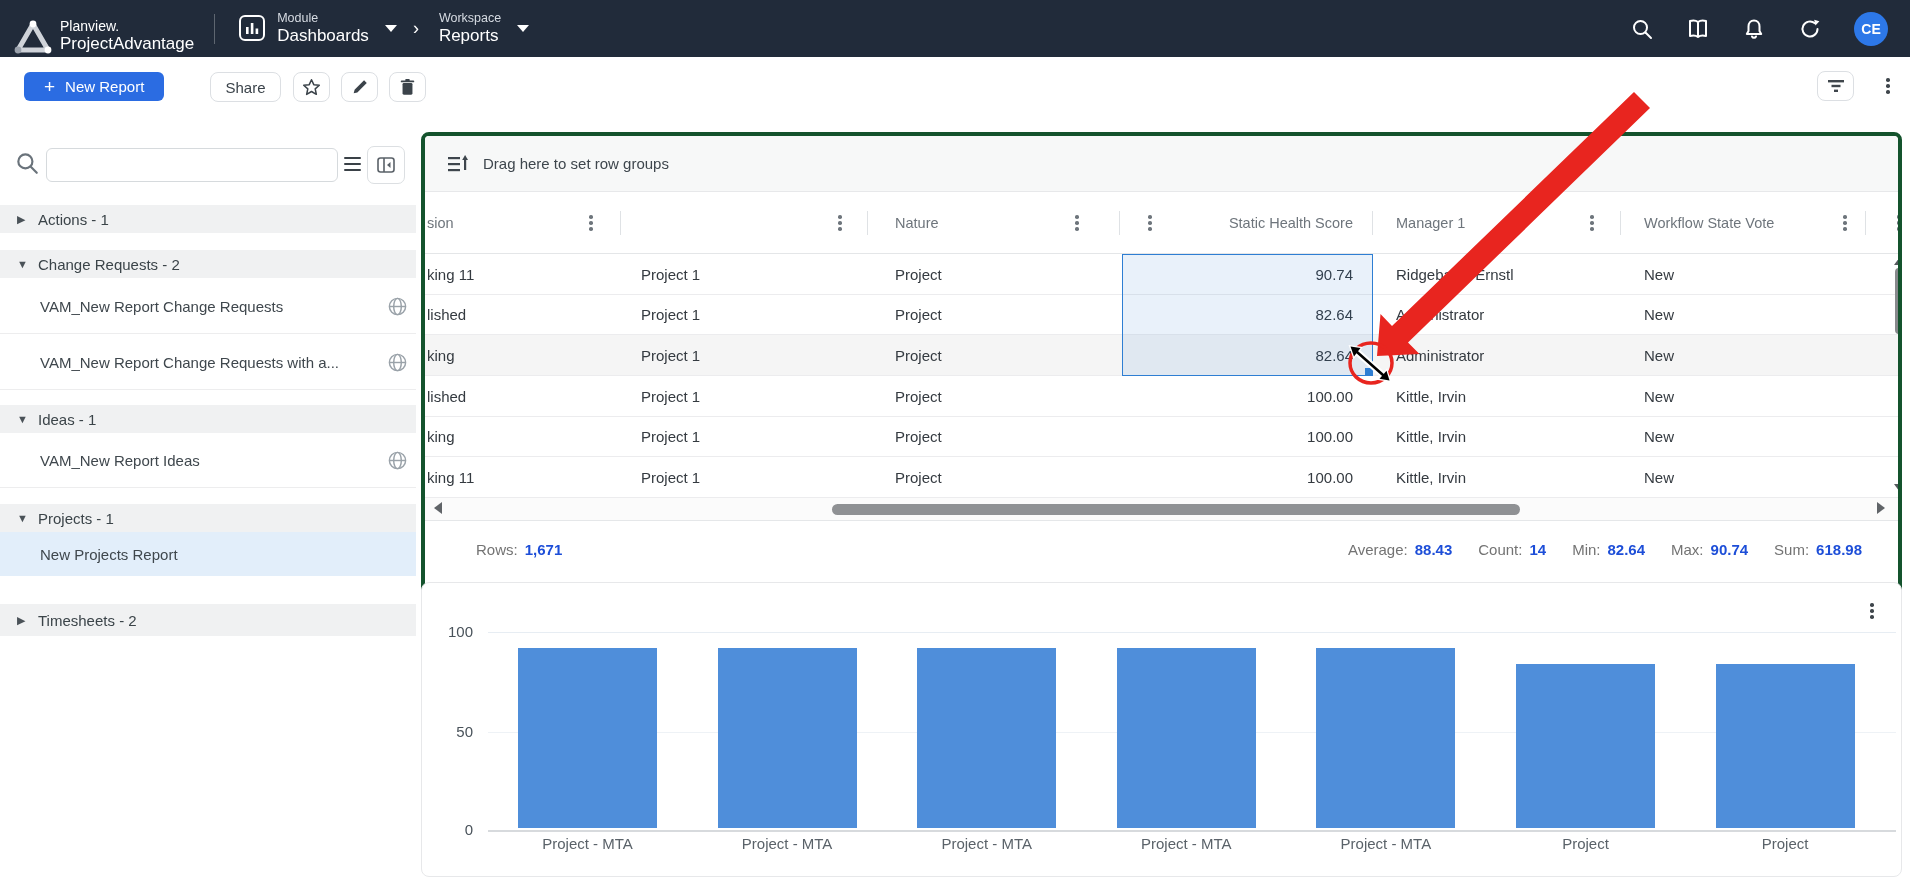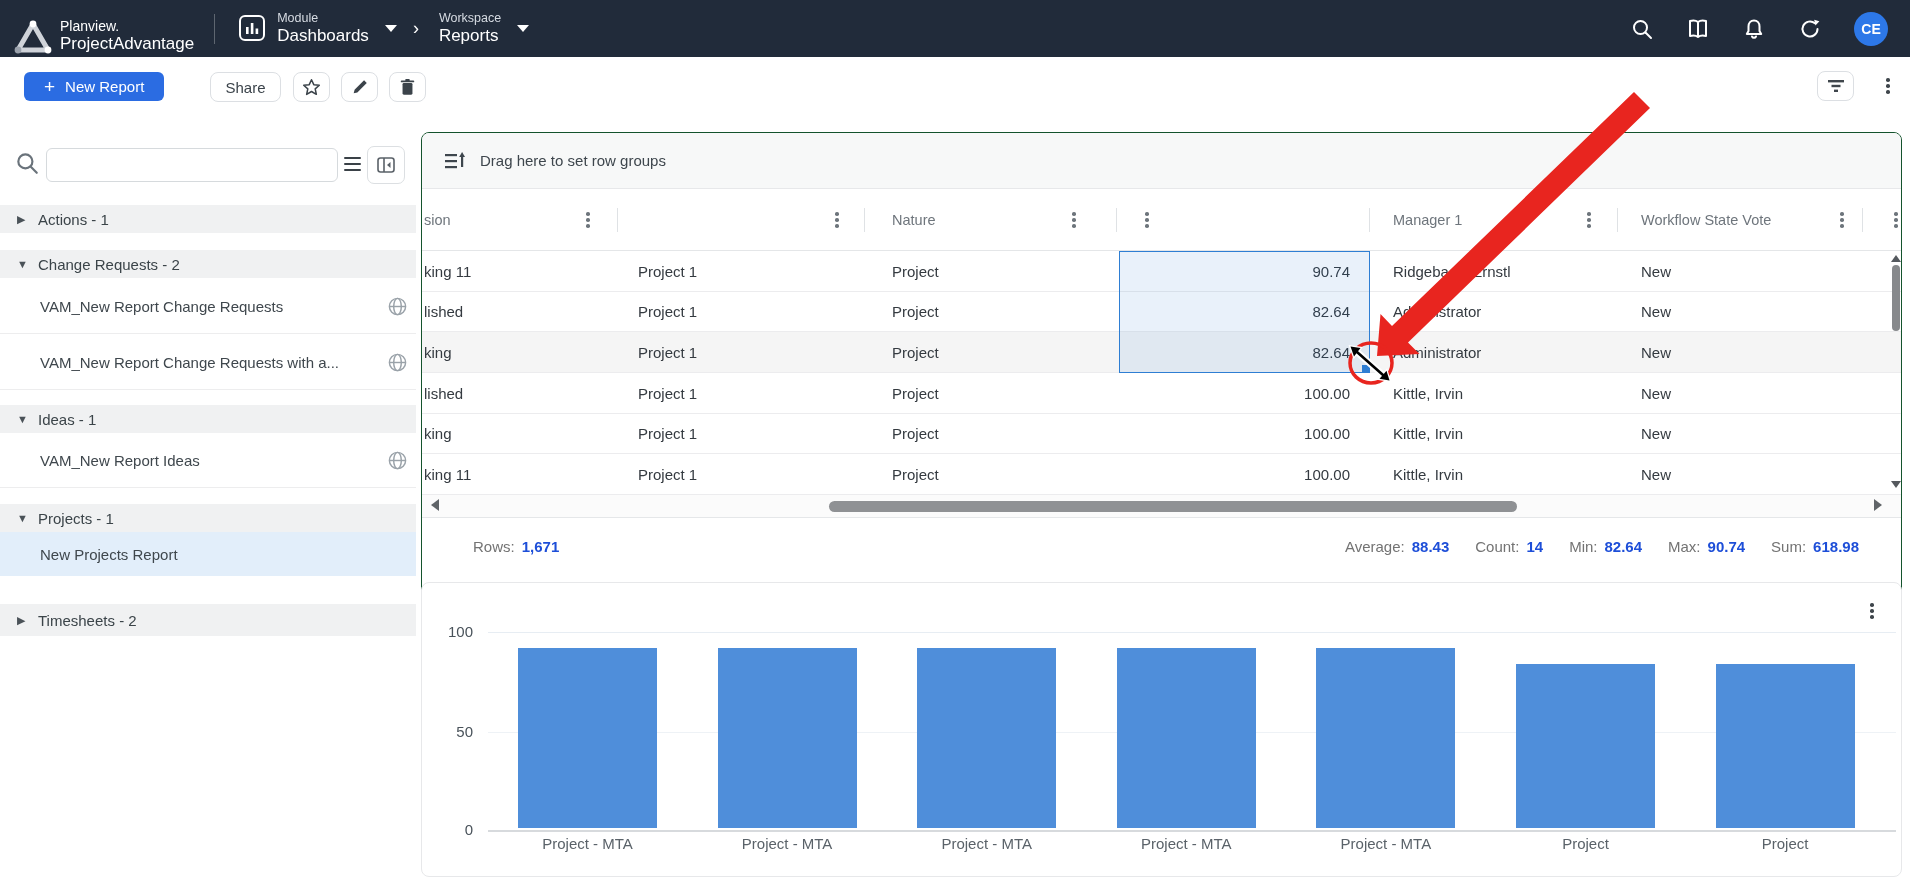--- a/index.html
+++ b/index.html
@@ -47,21 +47,21 @@
   #hamburger div { height:2.4px; background:#3a4147; margin-bottom:3.6px; border-radius:1px; }
   #panel-toggle { left:367px; top:41px; width:38px; height:38px; border:1px solid #dcdfe2; border-radius:7px; background:#fff; display:flex; align-items:center; justify-content:center; cursor:pointer; }
   .sec { left:0; width:416px; height:28px; background:#f0f1f2; display:flex; align-items:center; padding-left:17px; cursor:pointer; }
   .sec .tri { font-size:11px; color:#4a5258; width:21px; }
   .sec .lbl { font-size:15px; color:#3b4449; }
   .sitem { left:0; width:416px; height:55px; background:#fff; border-bottom:1px solid #ededee; display:flex; align-items:center; padding-left:40px; font-size:15px; color:#3f474d; cursor:pointer; }
   .sitem.selected { background:#e2eefa; border-bottom:none; }
   .sitem .globe { position:absolute; right:8px; }
 
   
-  #grid-panel { left:421px; top:132px; width:1481px; height:548px; background:#fff; border:1px solid #14532d; border-radius:8px; overflow:hidden; }
+  #grid-panel { left:421px; top:132px; width:1481px; height:548px; background:#fff; border:4px solid #14532d; border-radius:8px; overflow:hidden; }
   #dragbar { left:0; top:0; width:1479px; height:56px; background:#f7f8f8; border-bottom:1px solid #e7e8ea; display:flex; align-items:center; }
   #dragbar .hint { font-size:15px; color:#3e464d; margin-left:14px; }
   #ghead { left:0; top:56px; width:1479px; height:62px; background:#fff; border-bottom:1px solid #e4e6e8; }
   .hcell { position:absolute; top:0; height:62px; line-height:62px; font-size:14.5px; color:#6e757c; white-space:nowrap; overflow:hidden; cursor:pointer; }
   .hsep { position:absolute; top:19px; width:1px; height:24px; background:#dfe2e5; }
   .hkebab { position:absolute; top:29px; cursor:pointer; }
   .c1 { left:0; width:196px; padding-left:2px; }
   .c2 { left:196px; width:247px; padding-left:20px; }
   .c3 { left:443px; width:252px; padding-left:27px; }
   .c4 { left:695px; width:253px; padding-right:20px; text-align:right; }
@@ -276,20 +276,21 @@
           <rect x="1" y="15" width="12" height="2.2" fill="#3e464d"></rect>
         <rect x="17" y="4" width="2.2" height="12" fill="#3e464d"></rect>
           <polygon points="18.1,1 21,6 15.2,6" fill="#3e464d"></polygon>
       </svg>
       <span class="hint">Drag here to set row groups</span>
     </div>
 
     <div id="ghead" class="abs">
       <div class="hcell c1">sion</div>
       <div class="hcell c3">Nature</div>
+      <div class="hcell c4">Static Health Score</div>
       <div class="hcell c5">Manager 1</div>
       <div class="hcell c6">Workflow State Vote</div>
       <div class="hkebab" style="left:164px;">
           <div class="kdot gray"></div>
         </div>
       <div class="hkebab" style="left:413px;">
           <div class="kdot gray"></div>
         </div>
       <div class="hkebab" style="left:650px;">
           <div class="kdot gray"></div>

